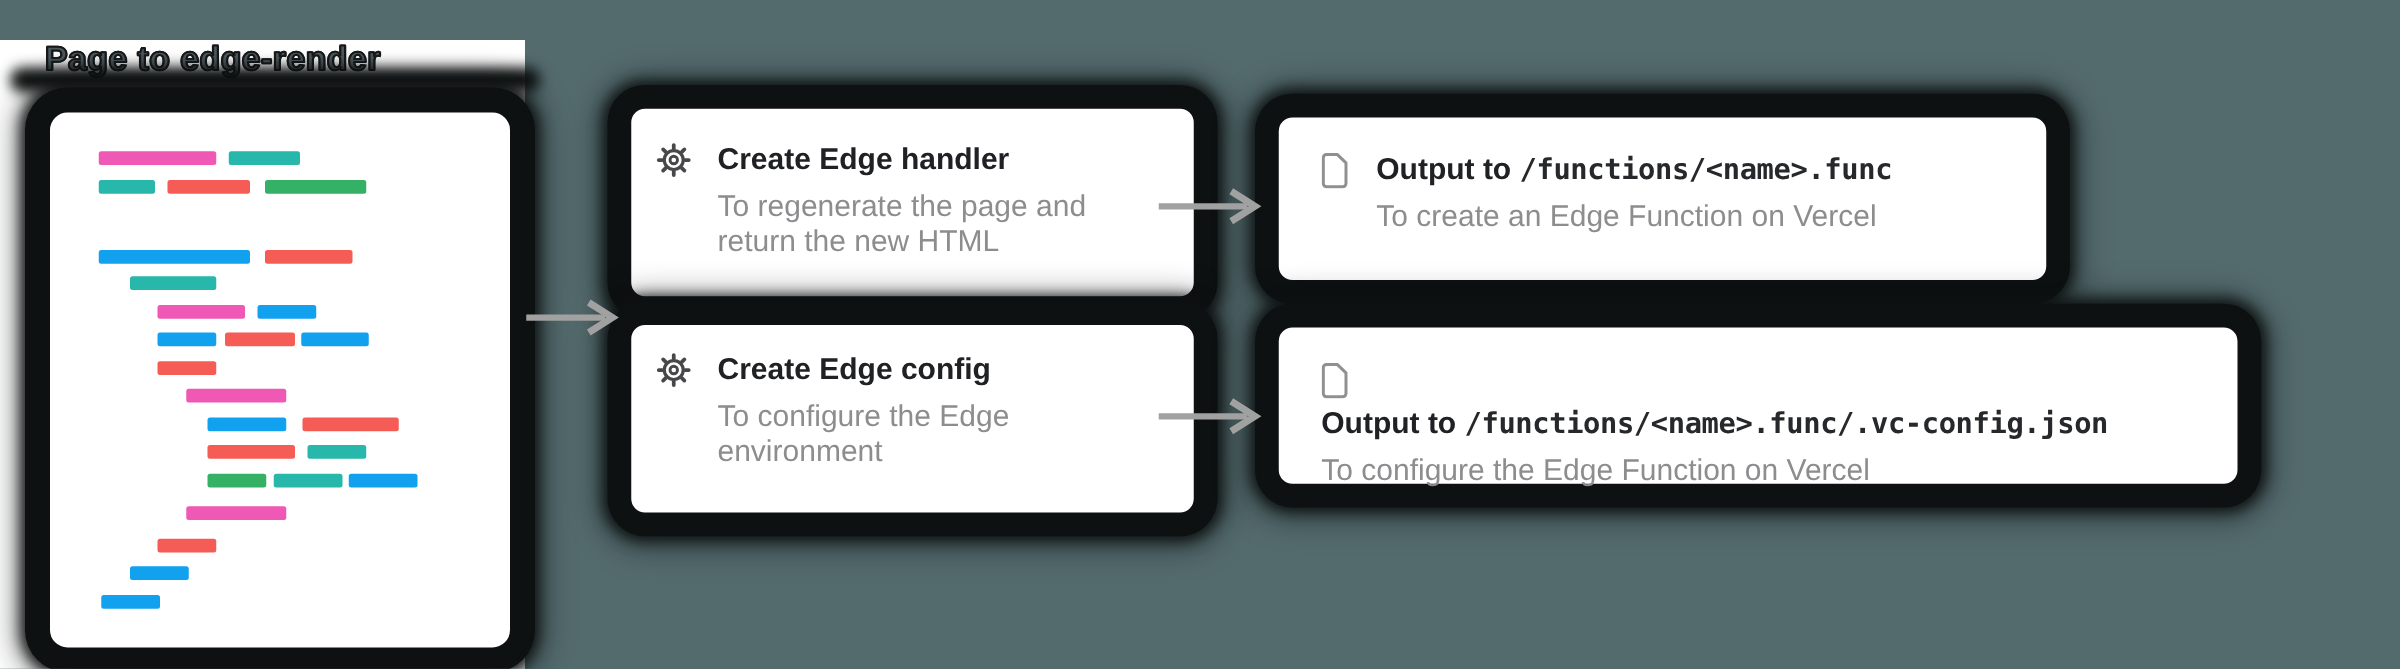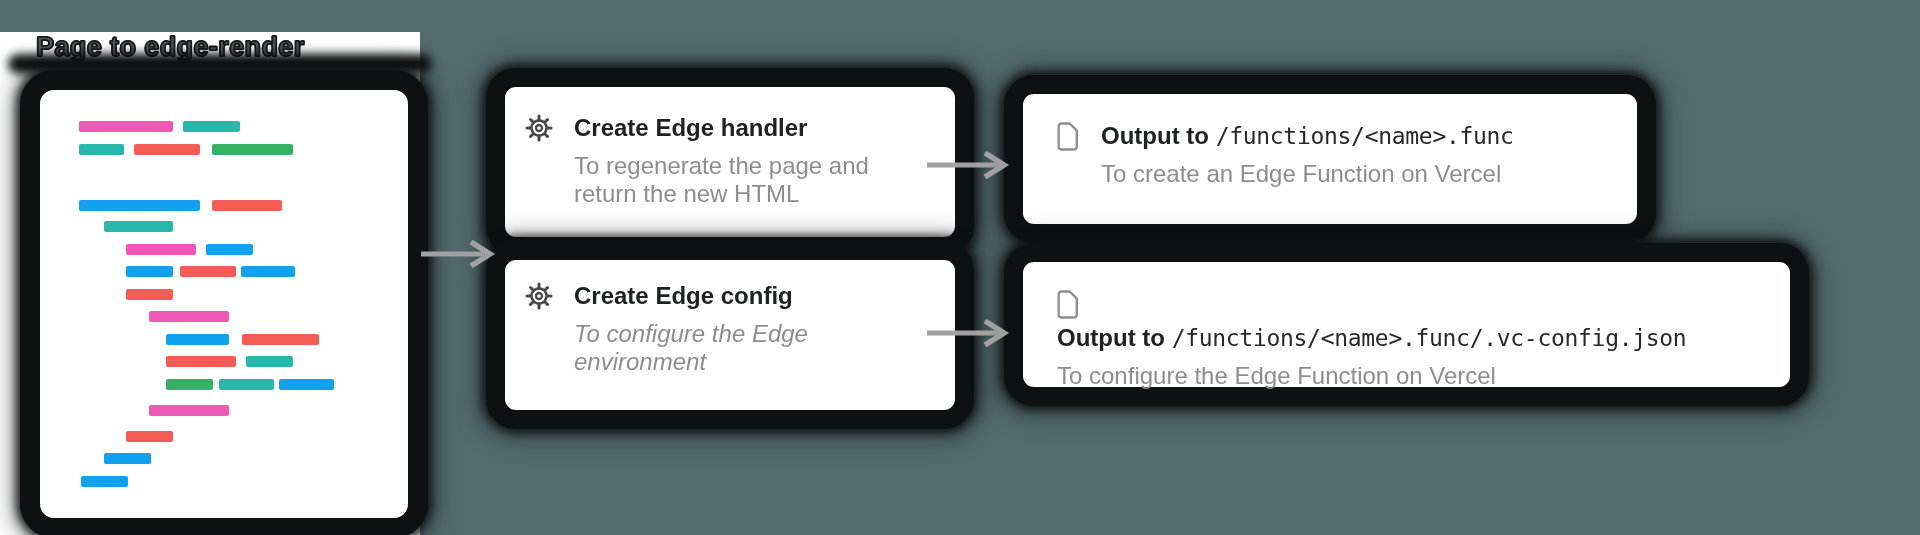--- a/index.html
+++ b/index.html
@@ -52,24 +52,24 @@
   .step-card-1 .card-body{padding:26px 0 0 20px;}
   .step-card-2 .card-body{padding:21px 0 0 20px;}
   .out-card-1 .card-body{padding:27px 0 0 34px;}
   .out-card-2 .card-body{padding:27px 0 0 34px;flex-direction:column;}
 
   .icon-box{flex:0 0 auto;margin-right:21px;margin-top:1px;}
   .txt-col{flex:1 1 auto;min-width:0;}
   .card-title{font-size:24px;font-weight:700;color:#202124;line-height:30px;white-space:nowrap;}
   .card-desc{font-size:24px;color:#8d8d8f;line-height:27.5px;margin-top:9px;}
   .step-card-1 .card-desc{width:300px;}
-  .step-card-2 .card-desc{width:250px;font-style:italic;}
+  .step-card-2 .card-desc{width:250px;}
   .t-mono{
     font-family:"DejaVu Sans Mono","Liberation Mono",monospace;
-    font-size:23px;font-weight:400;color:#27282b;letter-spacing:-0.3px;
+    font-size:23px;font-weight:700;color:#27282b;letter-spacing:-0.3px;
   }
 
   
   .arrow{z-index:4;}
   .arrow svg{display:block;}
   .arrow-1{left:420px;top:206px;}
   .arrow-2{left:926px;top:117px;}
   .arrow-3{left:926px;top:285px;}
 </style>
 </head>

